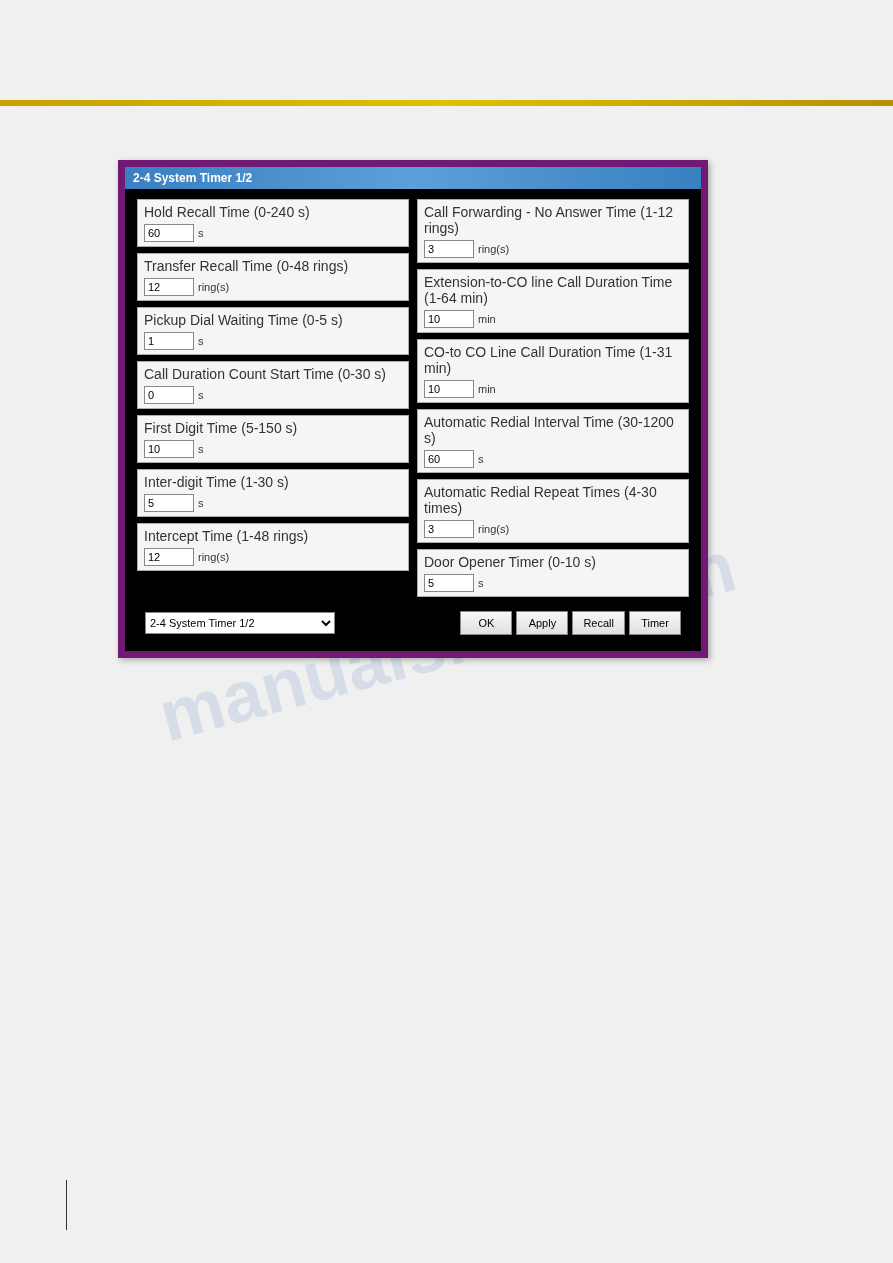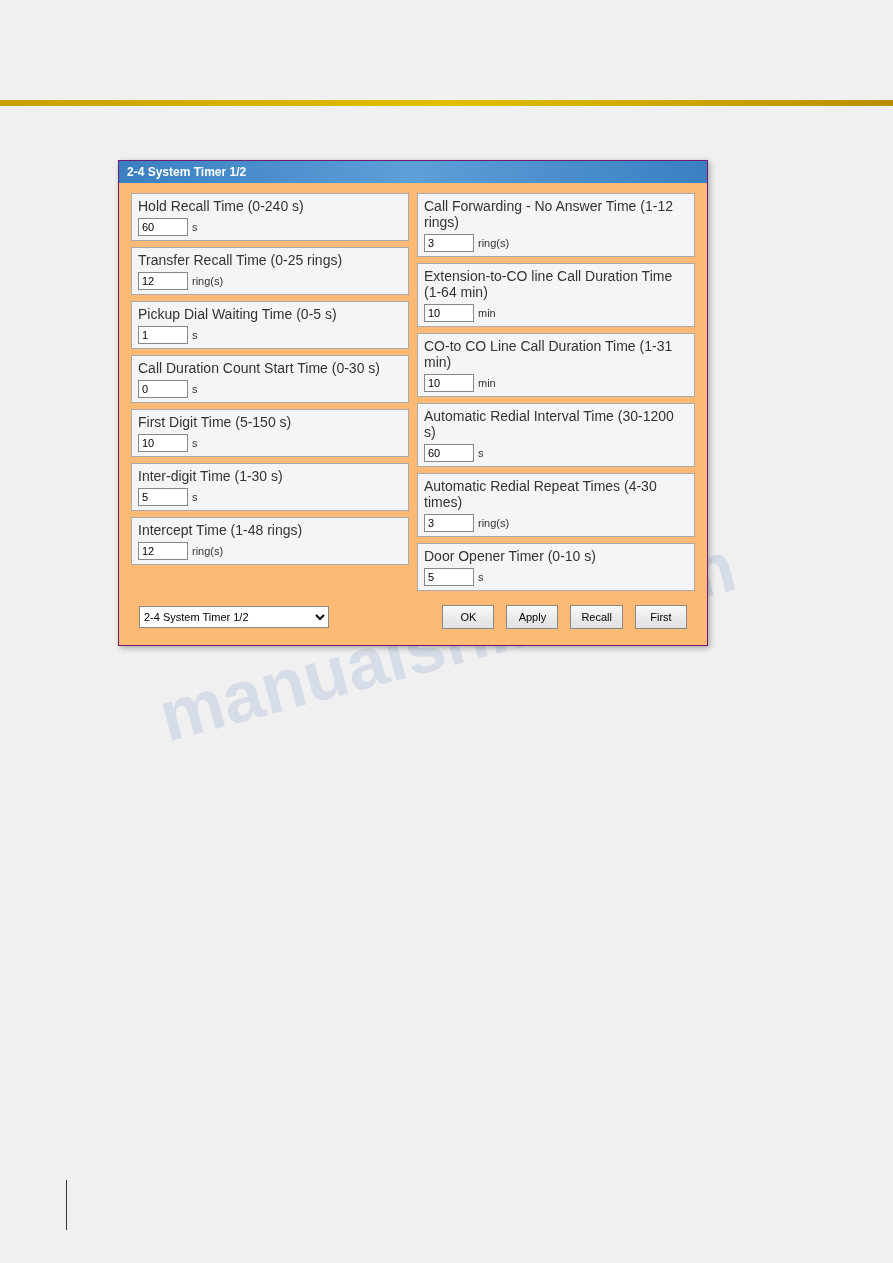--- a/index.html
+++ b/index.html
@@ -35,22 +35,22 @@
       pointer-events: none;
       z-index: 0;
     }
 
     
     .dialog {
       position: absolute;
       top: 160px;
       left: 118px;
       width: 590px;
-      background: #fdba74;
-      border: 1px solid #701a75;
+      background: #000000;
+      border: 7px solid #701a75;
       box-shadow: 2px 2px 6px rgba(0,0,0,0.3);
       z-index: 10;
     }
 
     .dialog-titlebar {
       background: linear-gradient(to right, #3a7fc1, #5ba0d8, #3a7fc1);
       color: white;
       font-weight: bold;
       font-size: 12px;
       padding: 4px 8px;
@@ -115,21 +115,21 @@
     .dropdown-select {
       width: 190px;
       height: 22px;
       font-size: 11px;
       border: 1px solid #888;
       background: white;
     }
 
     .btn-group {
       display: flex;
-      gap: 12px;
+      gap: 4px;
     }
 
     .btn {
       height: 24px;
       min-width: 52px;
       font-size: 11px;
       border: 1px solid #888;
       background: linear-gradient(to bottom, #f8f8f8, #e0e0e0);
       cursor: pointer;
       padding: 0 10px;
@@ -167,21 +167,21 @@
 
         <div class="field-group">
           <div class="field-group-legend">Hold Recall Time (0-240 s)</div>
           <div class="field-row">
             <input class="field-input" type="text" value="60" style="">
             <span class="field-unit">s</span>
           </div>
         </div>
 
         <div class="field-group">
-          <div class="field-group-legend">Transfer Recall Time (0-25 rings)</div>
+          <div class="field-group-legend">Transfer Recall Time (0-48 rings)</div>
           <div class="field-row">
             <input class="field-input" type="text" value="12" style="">
             <span class="field-unit">ring(s)</span>
           </div>
         </div>
 
         <div class="field-group">
           <div class="field-group-legend">Pickup Dial Waiting Time (0-5 s)</div>
           <div class="field-row">
             <input class="field-input" type="text" value="1" style="">
@@ -279,18 +279,18 @@
 
     <div class="dialog-bottom">
       <select class="dropdown-select">
         <option>2-4 System Timer 1/2</option>
         <option>2-4 System Timer 2/2</option>
       </select>
       <div class="btn-group">
         <button class="btn">OK</button>
         <button class="btn">Apply</button>
         <button class="btn">Recall</button>
-        <button class="btn">First</button>
+        <button class="btn">Timer</button>
       </div>
     </div>
 
   </div>
 </div>
 
 </body></html>

